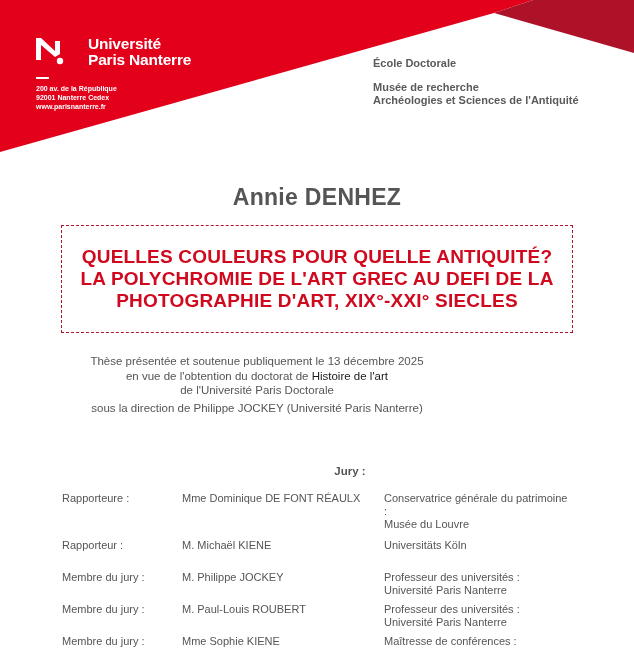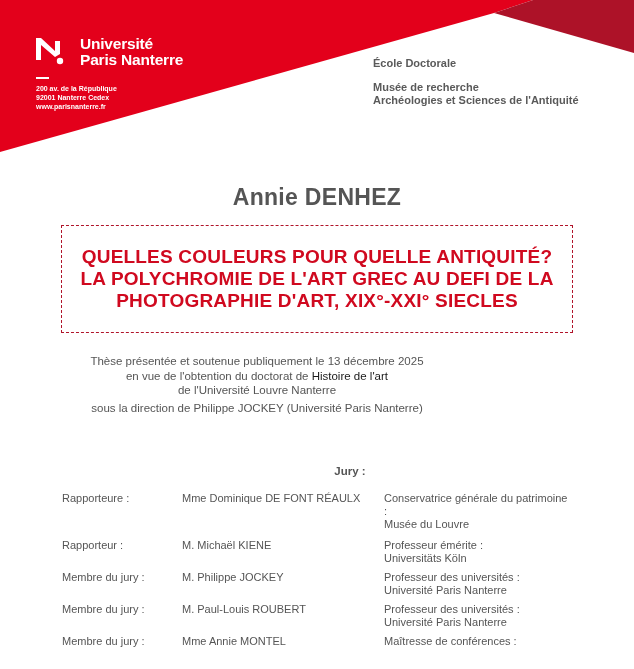--- a/index.html
+++ b/index.html
@@ -2,21 +2,21 @@
 <html><head>
 <meta charset="utf-8">
 <style>
   * { margin: 0; padding: 0; box-sizing: border-box; }
   html, body { width: 634px; height: 669px; background: #ffffff; overflow: hidden; }
   body { position: relative; font-family: "Liberation Sans", sans-serif; color: #555555; }
 
   .banner { position: absolute; left: 0; top: 0; width: 634px; height: 160px; }
   .logo { position: absolute; left: 36px; top: 36px; }
   .logo-mark { position: absolute; left: 0; top: 1px; width: 30px; height: 28px; }
-  .logo-text { position: absolute; left: 44px; top: 0; color: #ffffff; font-weight: bold; font-size: 15.5px; line-height: 16px; white-space: nowrap; letter-spacing: -0.2px; }
+  .logo-text { position: absolute; left: 52px; top: 0; color: #ffffff; font-weight: bold; font-size: 15.5px; line-height: 16px; white-space: nowrap; letter-spacing: -0.2px; }
   .logo-rule { position: absolute; left: 36px; top: 77px; width: 13px; height: 2px; background: #ffffff; }
   .address { position: absolute; left: 36px; top: 84px; color: #ffffff; font-size: 7px; line-height: 9px; font-weight: bold; white-space: nowrap; }
 
   .school { position: absolute; left: 373px; top: 57px; font-size: 11px; line-height: 13px; font-weight: bold; color: #5a5a5a; }
   .school .gap { height: 11px; }
 
   .author { position: absolute; left: 0; width: 634px; top: 184px; text-align: center; font-size: 23px; font-weight: bold; color: #555555; letter-spacing: 0.3px; }
 
   .title-box { position: absolute; left: 61px; top: 225px; width: 512px; height: 108px; border: 1px dashed #b0142a; display: flex; align-items: center; justify-content: center; }
   .title-box p { text-align: center; color: #d0091f; font-weight: bold; font-size: 19px; line-height: 22px; letter-spacing: 0.2px; }
@@ -72,41 +72,40 @@
   <p>
     <span>QUELLES COULEURS POUR QUELLE ANTIQUITÉ?</span><br>
     <span>LA POLYCHROMIE DE L'ART GREC AU DEFI DE LA</span><br>
     <span>PHOTOGRAPHIE D'ART, XIX°-XXI° SIECLES</span>
   </p>
 </div>
 
 <div class="defense">
   <div>Thèse présentée et soutenue publiquement le 13 décembre 2025</div>
   <div><span>en vue de l'obtention du doctorat de </span><span class="hl">Histoire de l'art</span></div>
-  <div>de l'Université Louvre Nanterre</div>
+  <div>de l'Université Paris Doctorale</div>
   <div class="dir">sous la direction de Philippe JOCKEY (Université Paris Nanterre)</div>
 </div>
 
 <div class="jury-title"><span>Jury :</span></div>
 
 <div class="jury">
   <div class="jury-row" style="height:39px;">
     <span class="role">Rapporteure :</span>
     <span class="name">Mme Dominique DE FONT RÉAULX</span>
     <div class="aff">
       <div>Conservatrice générale du patrimoine</div>
       <div>:</div>
       <div>Musée du Louvre</div>
     </div>
   </div>
   <div class="jury-row" style="height:32px;margin-top:8px;">
     <span class="role">Rapporteur :</span>
     <span class="name">M. Michaël KIENE</span>
     <div class="aff">
-      <div>Professeur émérite :</div>
       <div>Universitäts Köln</div>
     </div>
   </div>
   <div class="jury-row" style="height:32px;">
     <span class="role">Membre du jury :</span>
     <span class="name">M. Philippe JOCKEY</span>
     <div class="aff">
       <div>Professeur des universités :</div>
       <div>Université Paris Nanterre</div>
     </div>
@@ -114,18 +113,18 @@
   <div class="jury-row" style="height:32px;">
     <span class="role">Membre du jury :</span>
     <span class="name">M. Paul-Louis ROUBERT</span>
     <div class="aff">
       <div>Professeur des universités :</div>
       <div>Université Paris Nanterre</div>
     </div>
   </div>
   <div class="jury-row" style="height:32px;">
     <span class="role">Membre du jury :</span>
-    <span class="name">Mme Annie MONTEL</span>
+    <span class="name">Mme Sophie KIENE</span>
     <div class="aff">
       <div>Maîtresse de conférences :</div>
     </div>
   </div>
 </div>
 
 </body></html>

